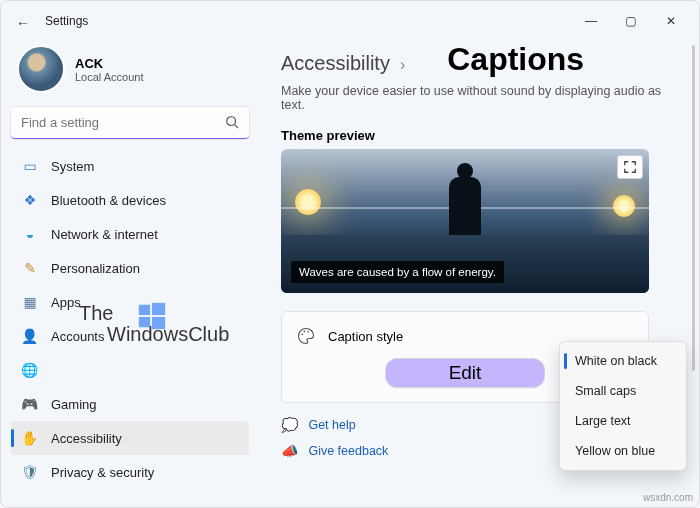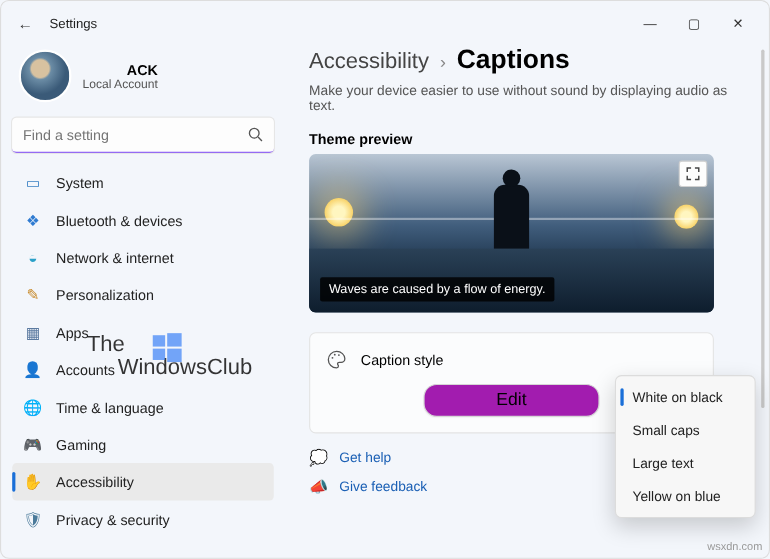--- a/index.html
+++ b/index.html
@@ -6,53 +6,53 @@
   body { width: 700px; height: 508px; overflow: hidden; background: #f3f6fb; position: relative; border: 1px solid #ddd; border-radius: 8px; }
   .titlebar { height: 40px; display: flex; align-items: center; padding: 0 8px; }
   .titlebar .back { width: 28px; text-align: center; font-size: 14px; color: #333; cursor: pointer; }
   .titlebar .title { font-size: 12px; color: #222; margin-left: 8px; }
   .winbtns { margin-left: auto; display: flex; gap: 0; }
   .winbtn { width: 40px; height: 32px; display:flex; align-items:center; justify-content:center; font-size:12px; color:#333; cursor:pointer; }
   .layout { display: flex; height: calc(100% - 40px); }
   .sidebar { width: 258px; padding: 0 10px 10px 10px; display:flex; flex-direction:column; }
   .user { display:flex; align-items:center; gap:10px; padding: 4px 6px 14px 6px; }
   .avatar { width:48px; height:48px; border-radius:50%; background: radial-gradient(circle at 40% 35%, #d8c2a0 8px, #6b8ca5 10px, #3a5a78 60%); border:2px solid #fff; }
-  .user-name { font-size:13px; font-weight:600;text-align:right; }
+  .user-name { font-size:13px; font-weight:600; }
   .user-type { font-size:11px; color:#555; }
   .search { position:relative; margin-bottom:10px; }
   .search input { width:100%; height:32px; border:none; border-bottom:1px solid #8b5cf6; background:#fdfdfd; border-radius:4px; padding:0 30px 0 10px; font-size:13px; outline:none; box-shadow:0 0 0 1px #e6e6e6; }
   .search .mag { position:absolute; right:10px; top:8px; font-size:13px; color:#555; }
   .navwrap { position:relative; flex:1; overflow:hidden; }
   .nav { height:100%; overflow:hidden; }
   .nav-item { display:flex; align-items:center; gap:12px; height:34px; padding:0 10px; font-size:13px; color:#222; border-radius:4px; cursor:pointer; }
   .nav-item.selected { background:#eaeaea; position:relative; }
   .nav-item.selected::before { content:""; position:absolute; left:0; top:8px; bottom:8px; width:3px; background:#1a6fd8; border-radius:2px; }
   .nav-icon { width:18px; display:flex; align-items:center; justify-content:center; font-size:14px; }
   .content { flex:1; padding: 0 18px 8px 22px; overflow:hidden; position:relative; }
   .breadcrumb { display:flex; align-items:baseline; gap:10px; }
   .bc-parent { font-size:20px; color:#444; }
   .bc-sep { font-size:16px; color:#888; }
-  .bc-current { font-size:24px; font-weight:600; }
+  .bc-current { font-size:32px; font-weight:600;margin-left:32px; }
   .subtitle { font-size:12.5px; color:#555; margin-top:6px; }
   .section-label { font-size:13px; font-weight:600; margin-top:16px; }
   .preview { margin-top:6px; width:368px; height:144px; border-radius:6px; overflow:hidden; position:relative; background:linear-gradient(180deg,#b9c6d4 0%, #415e7d 45%, #0f2338 80%); }
   .sun1 { position:absolute; left:14px; top:40px; width:26px; height:26px; border-radius:50%; background:radial-gradient(circle,#fff6c0 30%,#f8d36a 70%); box-shadow:0 0 30px 12px rgba(255,210,110,0.45);}
   .sun2 { position:absolute; right:14px; top:46px; width:22px; height:22px; border-radius:50%; background:radial-gradient(circle,#fff6c0 30%,#f8d36a 70%); box-shadow:0 0 26px 10px rgba(255,210,110,0.5);}
   .person { position:absolute; left:50%; top:28px; transform:translateX(-50%); width:32px; height:70px; background:#0a1018; border-radius:10px 10px 4px 4px; }
   .person::before { content:""; position:absolute; left:8px; top:-14px; width:16px; height:16px; background:#0a1018; border-radius:50%;}
   .deck { position:absolute; bottom:0; left:0; right:0; height:58px; background:linear-gradient(180deg,#2a4157 0%, #0e1d2d 100%);}
   .rail { position:absolute; top:58px; left:0; right:0; height:2px; background:rgba(255,255,255,0.4);}
   .caption { position:absolute; left:10px; bottom:10px; background:rgba(0,0,0,0.82); color:#fff; font-size:11.5px; padding:5px 8px; border-radius:2px;}
   .expand { position:absolute; right:6px; top:6px; width:26px; height:24px; background:#fdfdfd; border:1px solid #d0d0d0; border-radius:3px; display:flex; align-items:center; justify-content:center; font-size:13px; cursor:pointer;}
   .card { margin-top:18px; width:368px; border:1px solid #e4e4e4; border-radius:6px; background:#fbfcfd; padding:14px 14px 14px 14px; }
   .card-row { display:flex; align-items:center; gap:12px; }
   .card-title { font-size:13px; }
   .palette-icon { width:20px; height:20px; }
   .edit-row { margin-top:12px; display:flex; justify-content:center; }
-  .edit-btn { width:160px; height:30px; background:#a21caf; border:1px solid #d6d6d6; border-radius:12px; font-size:16px; cursor:pointer; box-shadow: 0 1px 1px rgba(0,0,0,0.04); }
+  .edit-btn { width:160px; height:30px; background:#c4b5fd; border:1px solid #d6d6d6; border-radius:12px; font-size:19px; cursor:pointer; box-shadow: 0 1px 1px rgba(0,0,0,0.04); }
   .links { margin-top:14px; display:flex; flex-direction:column; gap:10px; }
   .link-row { display:flex; align-items:center; gap:10px; font-size:12.5px; color:#1a5fb4; cursor:pointer;}
   .link-row .li { color:#555; font-size:14px; }
   .dropdown { position:absolute; right:12px; top:340px; width:128px; background:#f7f7f7; border:1px solid #dcdcdc; border-radius:6px; box-shadow:0 8px 20px rgba(0,0,0,0.18); padding:4px; }
   .dd-item { height:30px; display:flex; align-items:center; padding:0 11px; font-size:12.5px; border-radius:4px; cursor:pointer; position:relative; color:#222;}
   .dd-item.sel::before { content:""; position:absolute; left:0; top:7px; bottom:7px; width:3px; background:#1a6fd8; border-radius:2px; }
   .content-scroll { position:absolute; right:4px; top:4px; width:3px; height:70%; background:#c9c9c9; border-radius:2px;}
   .watermark { position:absolute; left:78px; top:302px; font-size:20px; font-weight:400; color:rgba(30,30,30,0.9); font-family: Georgia, serif; line-height:1.05; pointer-events:none;}
   .watermark .wm-logo { position:absolute; left:58px; top:-2px; width:30px; height:30px; }
   .source { position:absolute; right:6px; bottom:4px; font-size:10px; color:#999; }
@@ -109,21 +109,20 @@
         <div class="nav-item">
             <span class="nav-icon" style="color:#5b7aa0">▦</span>
             <span>Apps</span>
           </div>
         <div class="nav-item">
             <span class="nav-icon" style="color:#6a8a5a">👤</span>
             <span>Accounts</span>
           </div>
         <div class="nav-item">
             <span class="nav-icon" style="color:#3a8a9e">🌐</span>
-            <span>Time &amp; language</span>
           </div>
         <div class="nav-item">
             <span class="nav-icon" style="color:#7a7a7a">🎮</span>
             <span>Gaming</span>
           </div>
         <div class="nav-item selected">
             <span class="nav-icon" style="color:#3b6db5">✋</span>
             <span>Accessibility</span>
           </div>
         <div class="nav-item">

